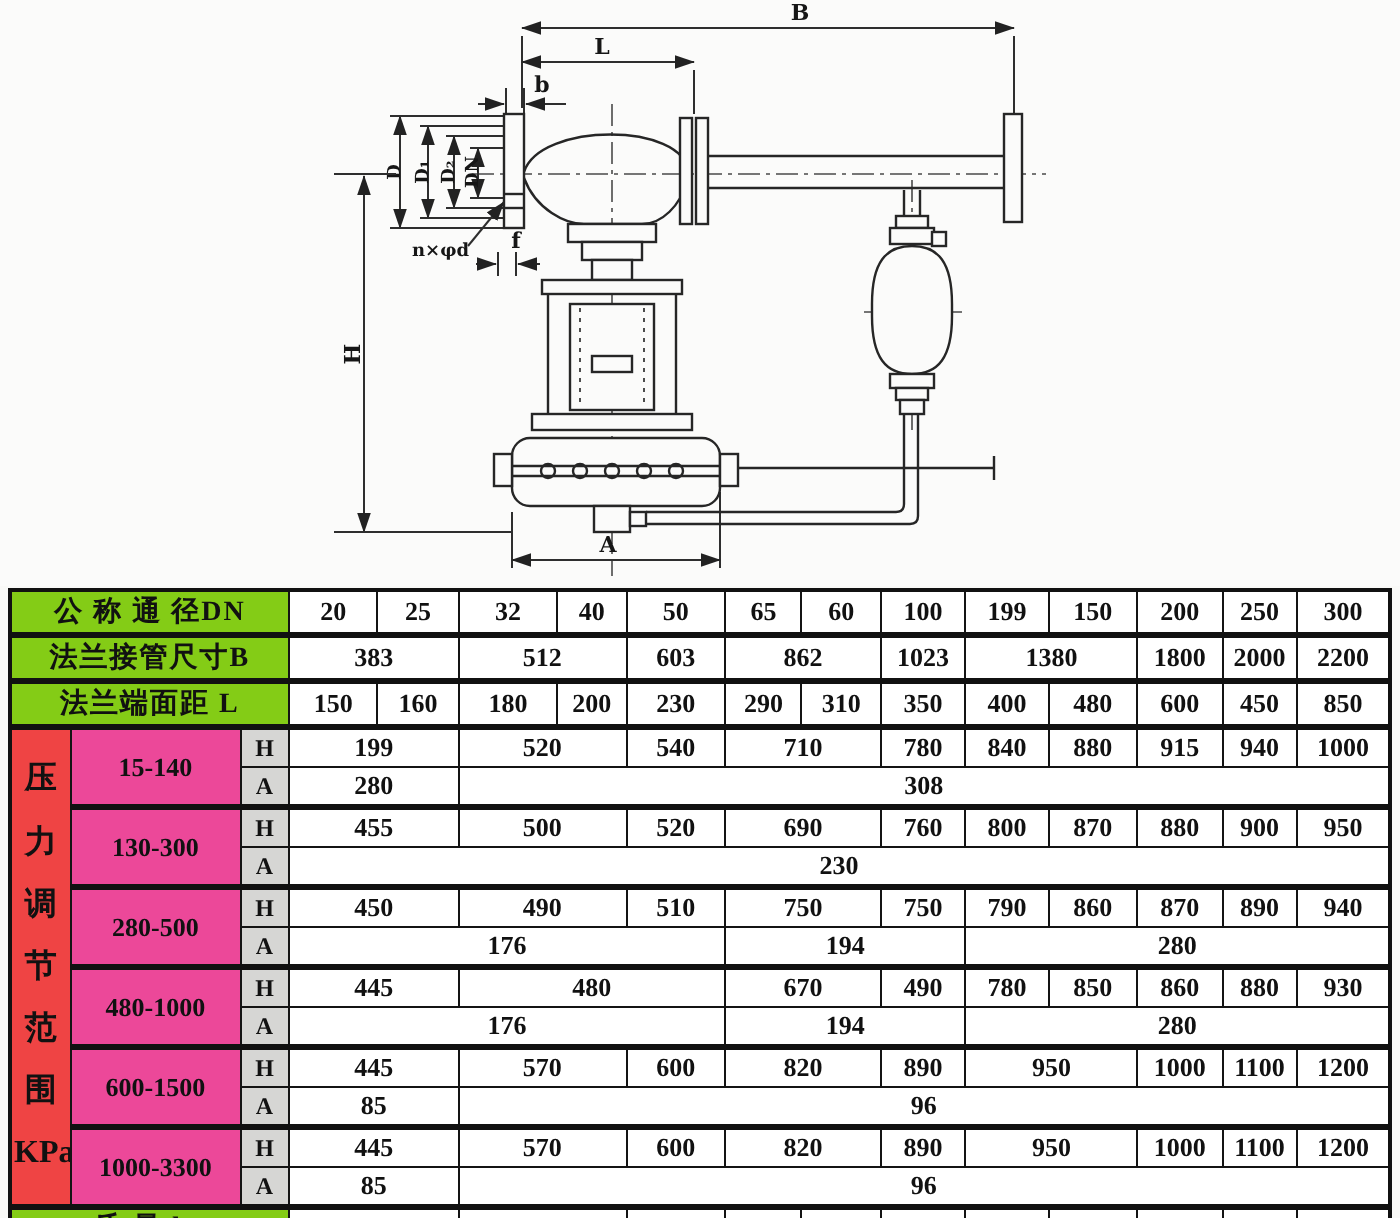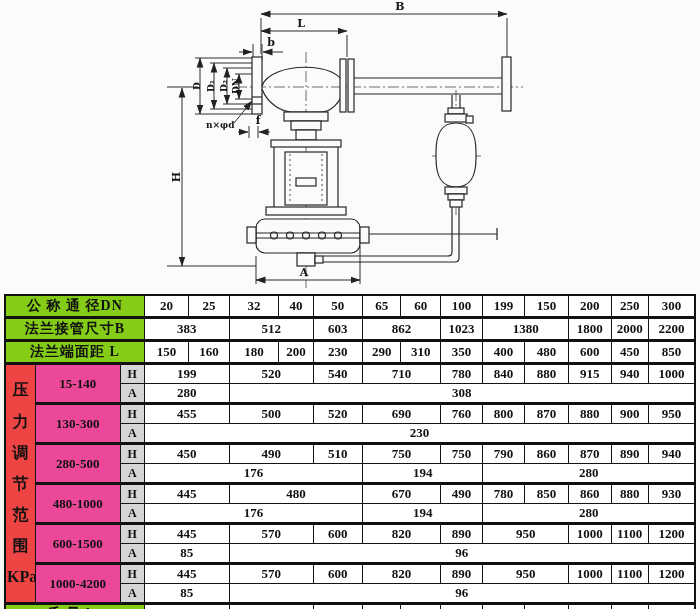--- a/index.html
+++ b/index.html
@@ -342,21 +342,21 @@
           <td class="data">1000</td>
           <td class="data">1100</td>
           <td class="data">1200</td>
         </tr>
         <tr class="">
           <td class="sub">A</td>
           <td colspan="2" class="data">85</td>
           <td colspan="11" class="data">96</td>
         </tr>
         <tr class="thick">
-          <td rowspan="2" class="range">1000-4200</td>
+          <td rowspan="2" class="range">1000-3300</td>
           <td class="sub">H</td>
           <td colspan="2" class="data">445</td>
           <td colspan="2" class="data">570</td>
           <td class="data">600</td>
           <td colspan="2" class="data">820</td>
           <td class="data">890</td>
           <td colspan="2" class="data">950</td>
           <td class="data">1000</td>
           <td class="data">1100</td>
           <td class="data">1200</td>

